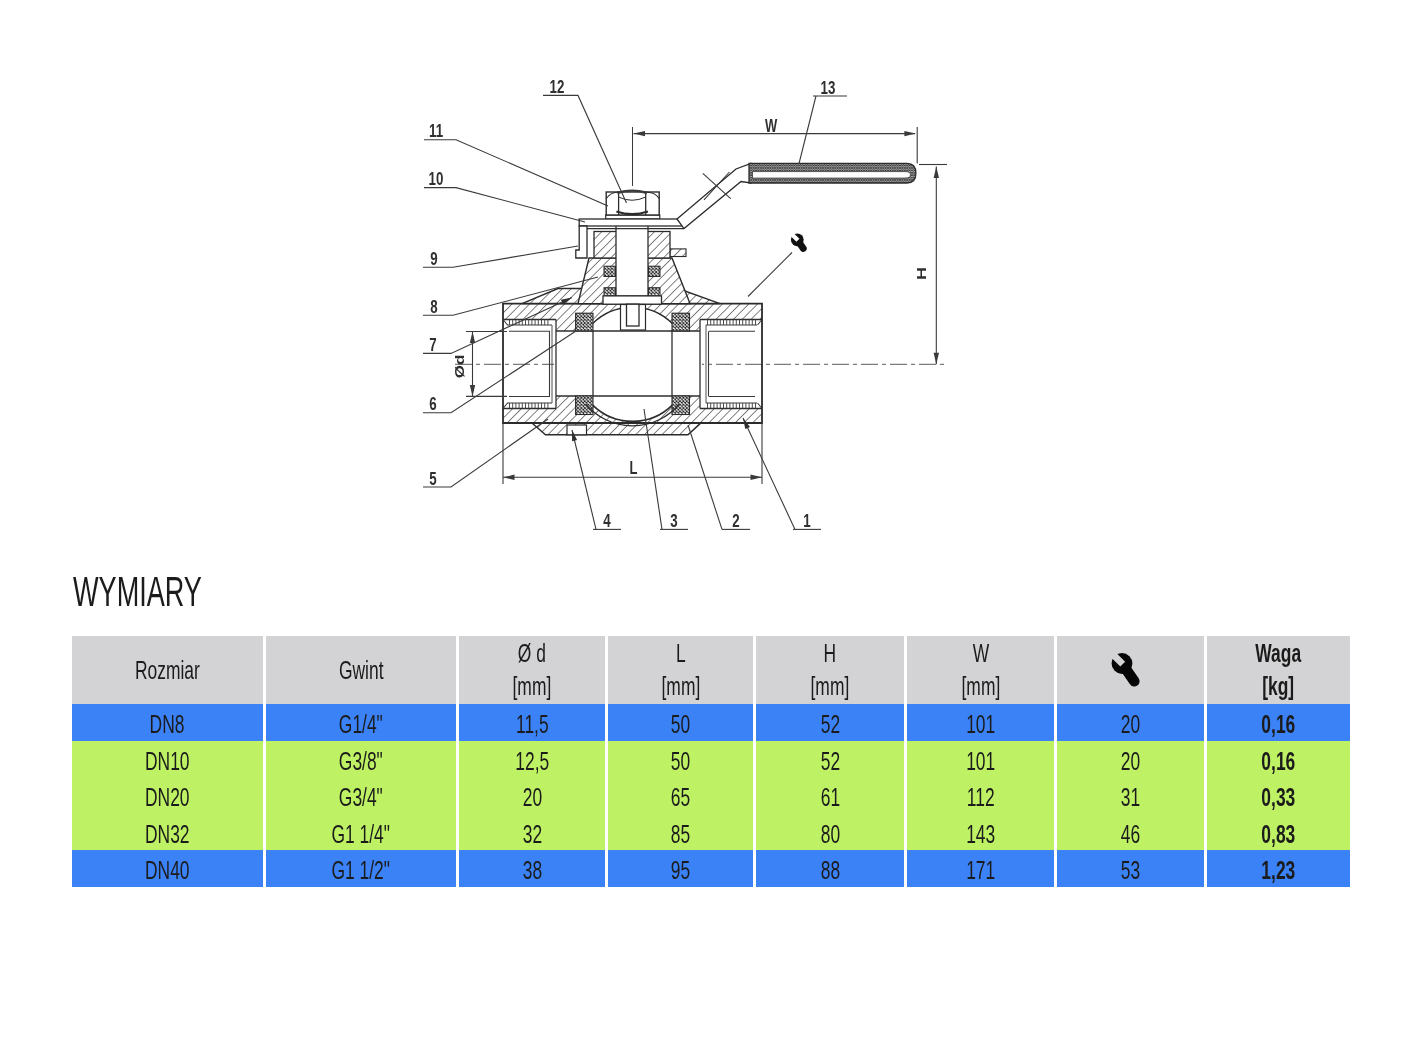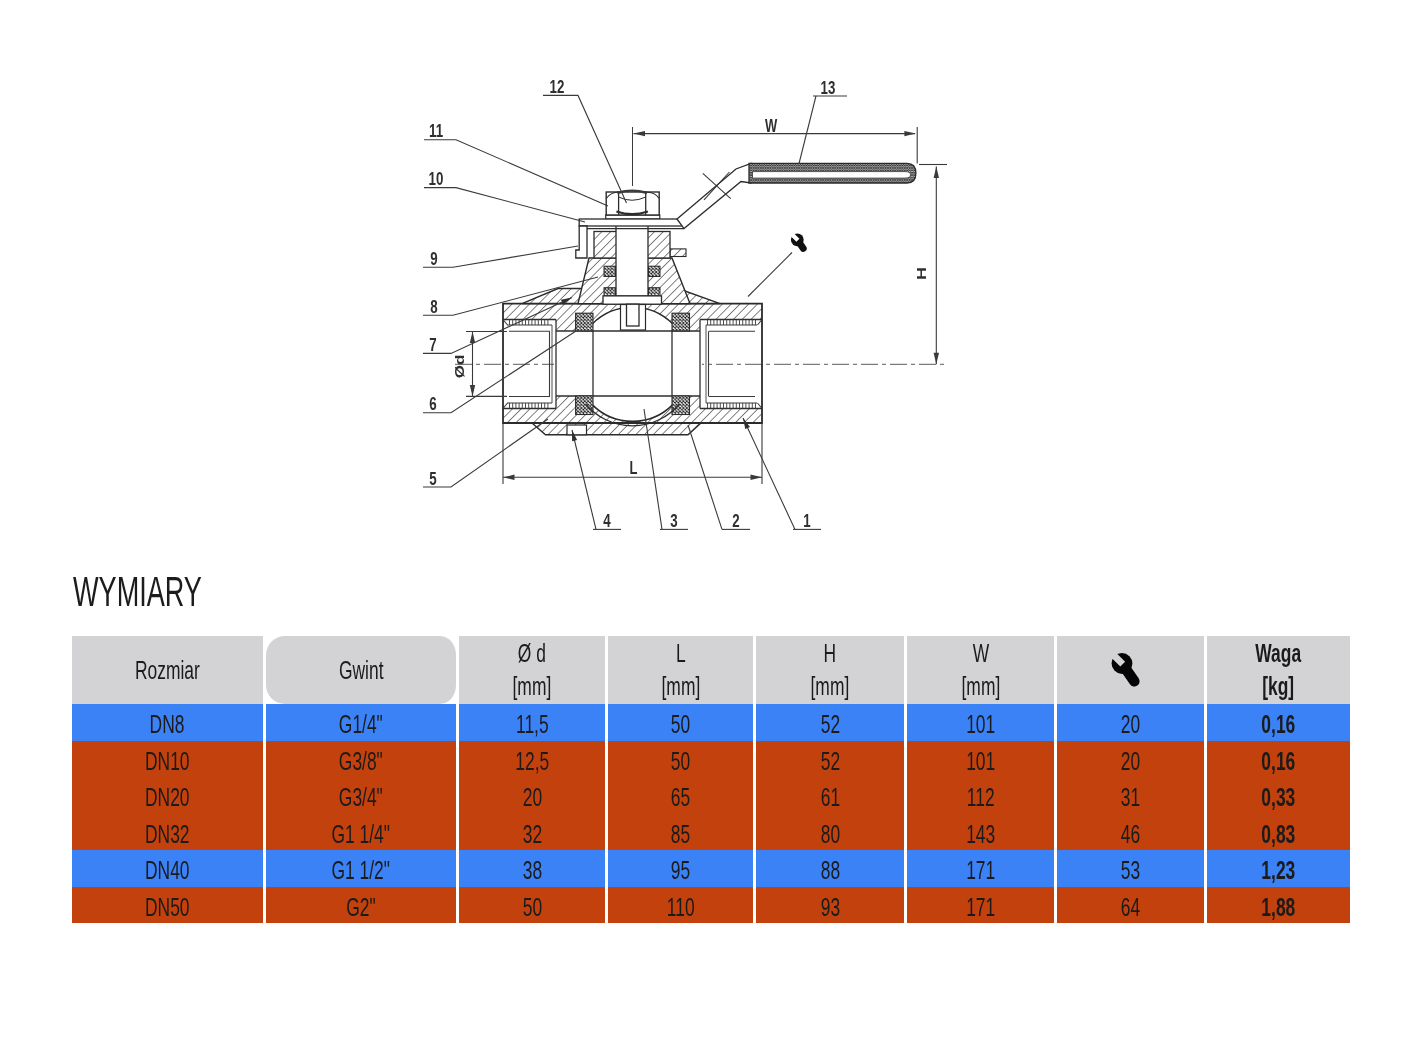--- a/index.html
+++ b/index.html
@@ -9,22 +9,22 @@
   transform:scaleX(.645);transform-origin:0 0;white-space:nowrap;}
 table.dim{position:absolute;left:72px;top:636px;border-collapse:separate;border-spacing:0;table-layout:fixed;
   font-size:26px;color:#1b1b1b;}
 table.dim td,table.dim th{padding:0;box-sizing:border-box;text-align:center;vertical-align:middle;font-weight:normal;
   border-right:3px solid #fff;overflow:hidden;}
 table.dim td:last-child,table.dim th:last-child{border-right:none;font-weight:bold;}
 table.dim thead th{background:#d3d3d5;height:68px;}
 table.dim tbody td{height:36.5px;padding-top:5px;}
 table.dim thead th i{line-height:33px;}
 tr.odd td{background:#3b82f6;}
-tr.even td{background:#c2410c;}
-.c1{width:194px;}.c2{width:193px;border-radius:19px;}.c3{width:149px;}.c4{width:148px;}
+tr.even td{background:#bef264;}
+.c1{width:194px;}.c2{width:193px;}.c3{width:149px;}.c4{width:148px;}
 .c5{width:151px;}.c6{width:150px;}.c7{width:150px;}.c8{width:143px;}
 i{font-style:normal;display:inline-block;transform:scaleX(.67);transform-origin:50% 50%;line-height:26px;}
 </style>
 </head>
 <body>
 <div class="page">
   <div class="title">WYMIARY</div>
   <table class="dim">
     <thead>
       <tr>
@@ -85,30 +85,20 @@
         </tr>
       <tr class="odd">
           <td><i>DN40</i></td>
           <td><i>G1 1/2"</i></td>
           <td><i>38</i></td>
           <td><i>95</i></td>
           <td><i>88</i></td>
           <td><i>171</i></td>
           <td><i>53</i></td>
           <td><i>1,23</i></td>
-        </tr>
-      <tr class="even">
-          <td><i>DN50</i></td>
-          <td><i>G2"</i></td>
-          <td><i>50</i></td>
-          <td><i>110</i></td>
-          <td><i>93</i></td>
-          <td><i>171</i></td>
-          <td><i>64</i></td>
-          <td><i>1,88</i></td>
         </tr>
     </tbody>
   </table>
   <svg class="draw" width="1419" height="570" viewBox="0 0 1419 570" style="position:absolute;left:0;top:0;">
     <defs>
       <pattern id="ht" width="6.2" height="6.2" patternUnits="userSpaceOnUse" patternTransform="rotate(45)">
         <rect width="6.2" height="6.2" fill="#fff"></rect>
         <line x1="0" y1="0" x2="0" y2="6.2" stroke="#383838" stroke-width="1.25"></line>
       </pattern>
       <pattern id="xh" width="3.4" height="3.4" patternUnits="userSpaceOnUse">

